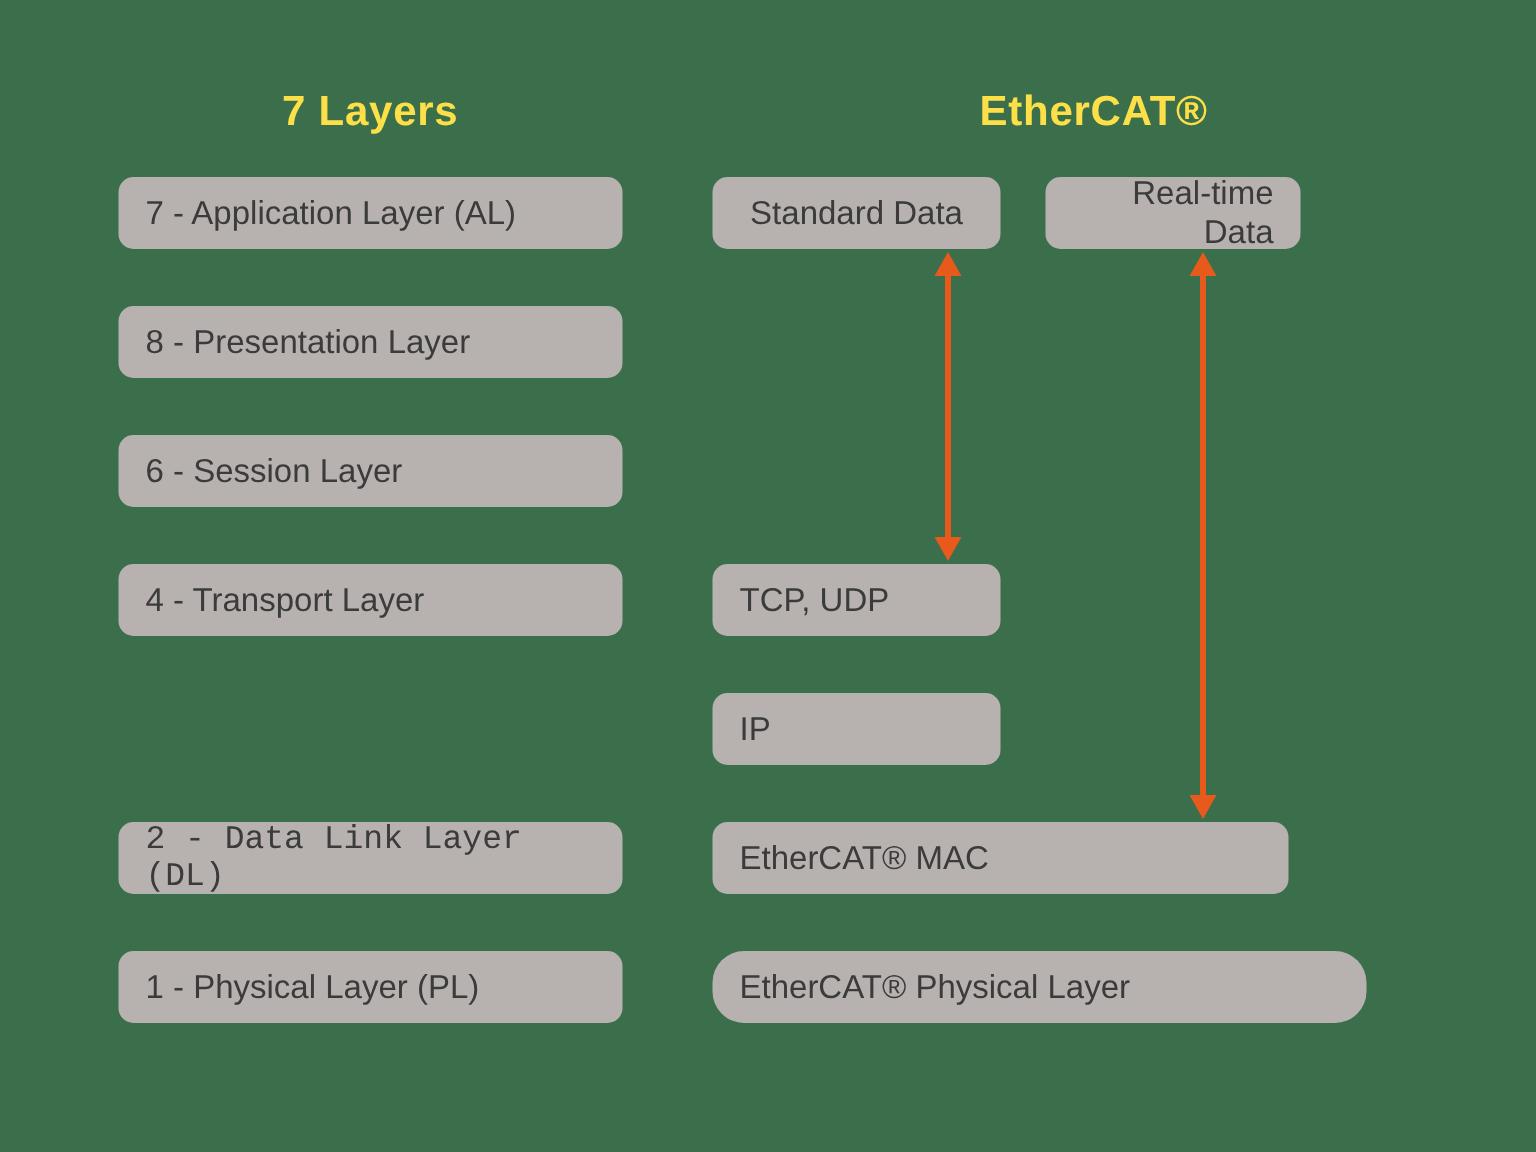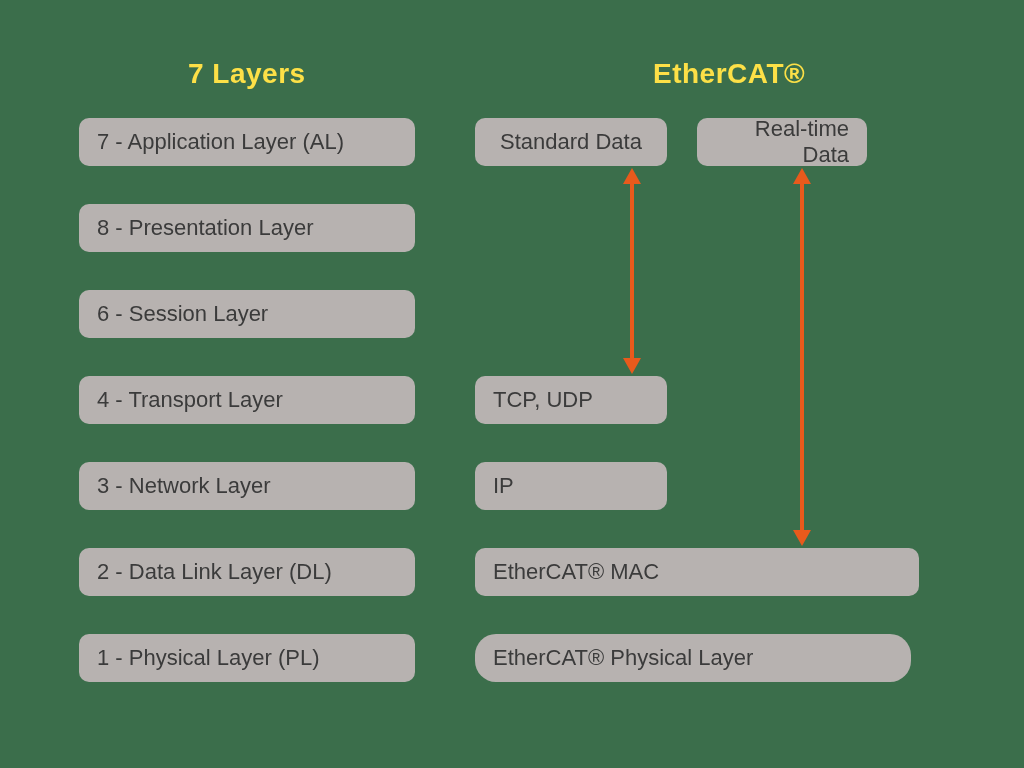--- a/index.html
+++ b/index.html
@@ -55,32 +55,31 @@
 <body>
 <div class="canvas">
 
   <div class="heading" style="left:188px; top:58px;">7 Layers</div>
   <div class="heading" style="left:653px; top:58px;">EtherCAT®</div>
 
   <div class="box" style="left:79px; top:118px; width:336px;">7 - Application Layer (AL)</div>
   <div class="box" style="left:79px; top:204px; width:336px;">8 - Presentation Layer</div>
   <div class="box" style="left:79px; top:290px; width:336px;">6 - Session Layer</div>
   <div class="box" style="left:79px; top:376px; width:336px;">4 - Transport Layer</div>
-  <div class="box" style="left:79px; top:462px; width:336px;">3 - Network Layer</div>
-  <div class="box" style="left:79px; top:548px; width:336px;">2 - Data Link Layer (DL)</div>
+  <div class="box" style="left:79px; top:548px; width:336px;font-family:Liberation Mono, monospace;">2 - Data Link Layer (DL)</div>
   <div class="box" style="left:79px; top:634px; width:336px;">1 - Physical Layer (PL)</div>
 
   <div class="box center" style="left:475px; top:118px; width:192px;">Standard Data</div>
   <div class="box center" style="left:697px; top:118px; width:170px;">Real-time Data</div>
 
   <div class="box" style="left:475px; top:376px; width:192px;">TCP, UDP</div>
 
   <div class="box" style="left:475px; top:462px; width:192px;">IP</div>
 
-  <div class="box" style="left:475px; top:548px; width:444px;">EtherCAT® MAC</div>
+  <div class="box" style="left:475px; top:548px; width:384px;">EtherCAT® MAC</div>
 
   <div class="box" style="left:475px; top:634px; width:436px;border-radius:21px;">EtherCAT® Physical Layer</div>
 
   <div class="arrow-line" style="left:630px; top:182px; height:178px;"></div>
   <div class="arrow-head up" style="left:623px; top:168px;"></div>
   <div class="arrow-head down" style="left:623px; top:358px;"></div>
 
   <div class="arrow-line" style="left:800px; top:182px; height:350px;"></div>
   <div class="arrow-head up" style="left:793px; top:168px;"></div>
   <div class="arrow-head down" style="left:793px; top:530px;"></div>

